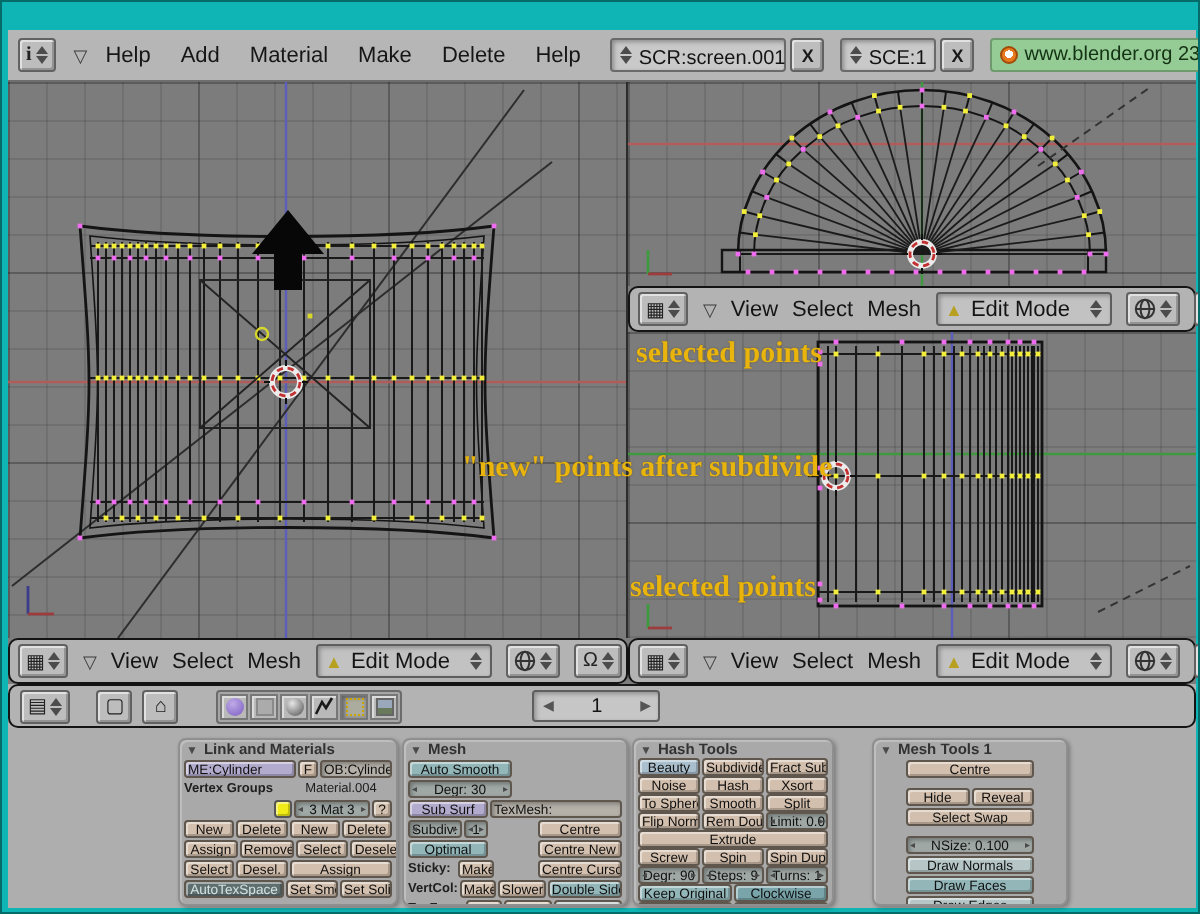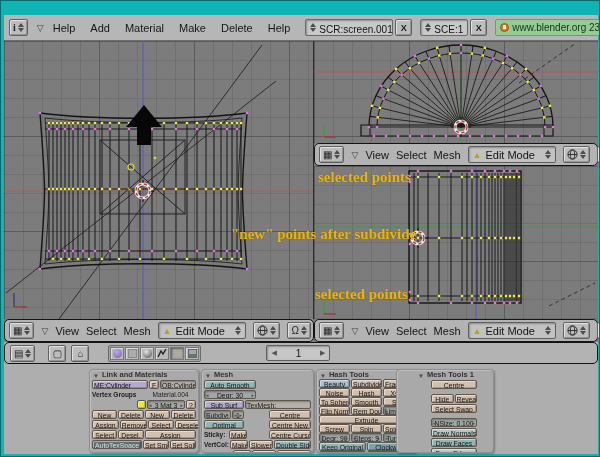--- a/index.html
+++ b/index.html
@@ -804,21 +804,21 @@
         <div class="pr dense">
           <div class="btn v-on">Keep Original</div>
           <div class="btn v-on2">Clockwise</div>
         </div>
         <div class="pr dense">
           <div class="btn v-act">Extrude Dup</div>
           <div class="btn v-num">Offset: 1.000</div>
         </div>
       </div>
 
-      <div class="panel" style="left:392px;width:98px;padding-left:18px;">
+      <div class="panel" style="left:432px;width:98px;">
         <div class="ptitle">
             <span class="ptri">▼</span>
             <span>Mesh Tools 1</span>
           </div>
         <div class="pr" style="margin:1px 16px 0 16px;">
             <div class="btn v-act">Centre</div>
           </div>
         <div class="pr" style="margin:5px 16px 0 16px;">
           <div class="btn v-act">Hide</div>
           <div class="btn v-act">Reveal</div>

